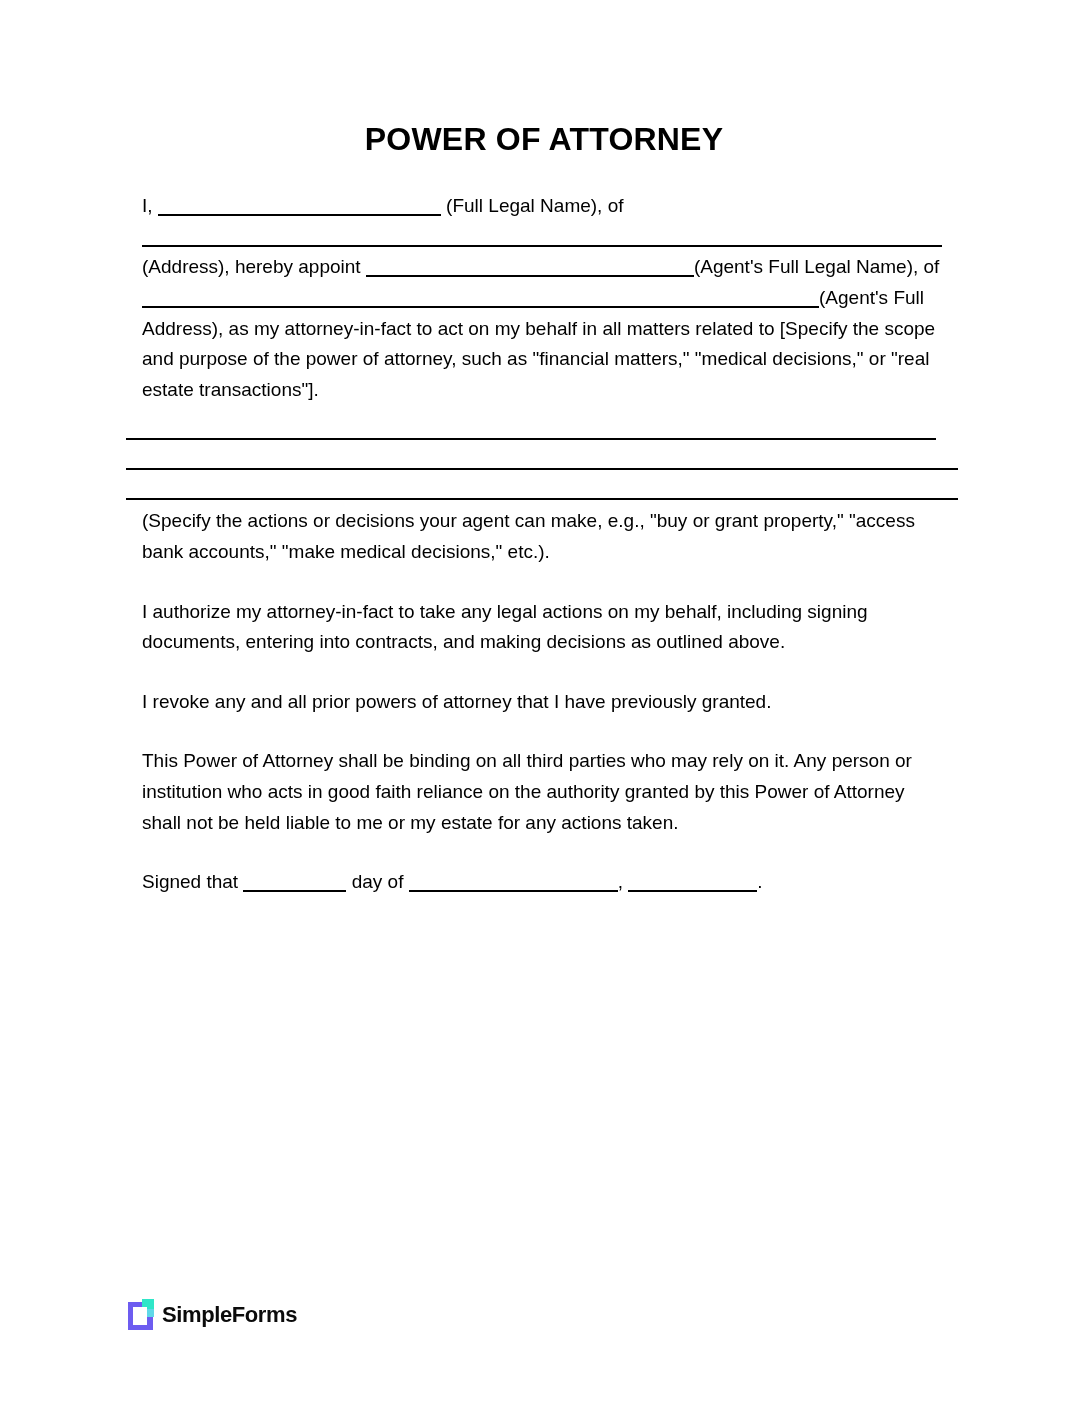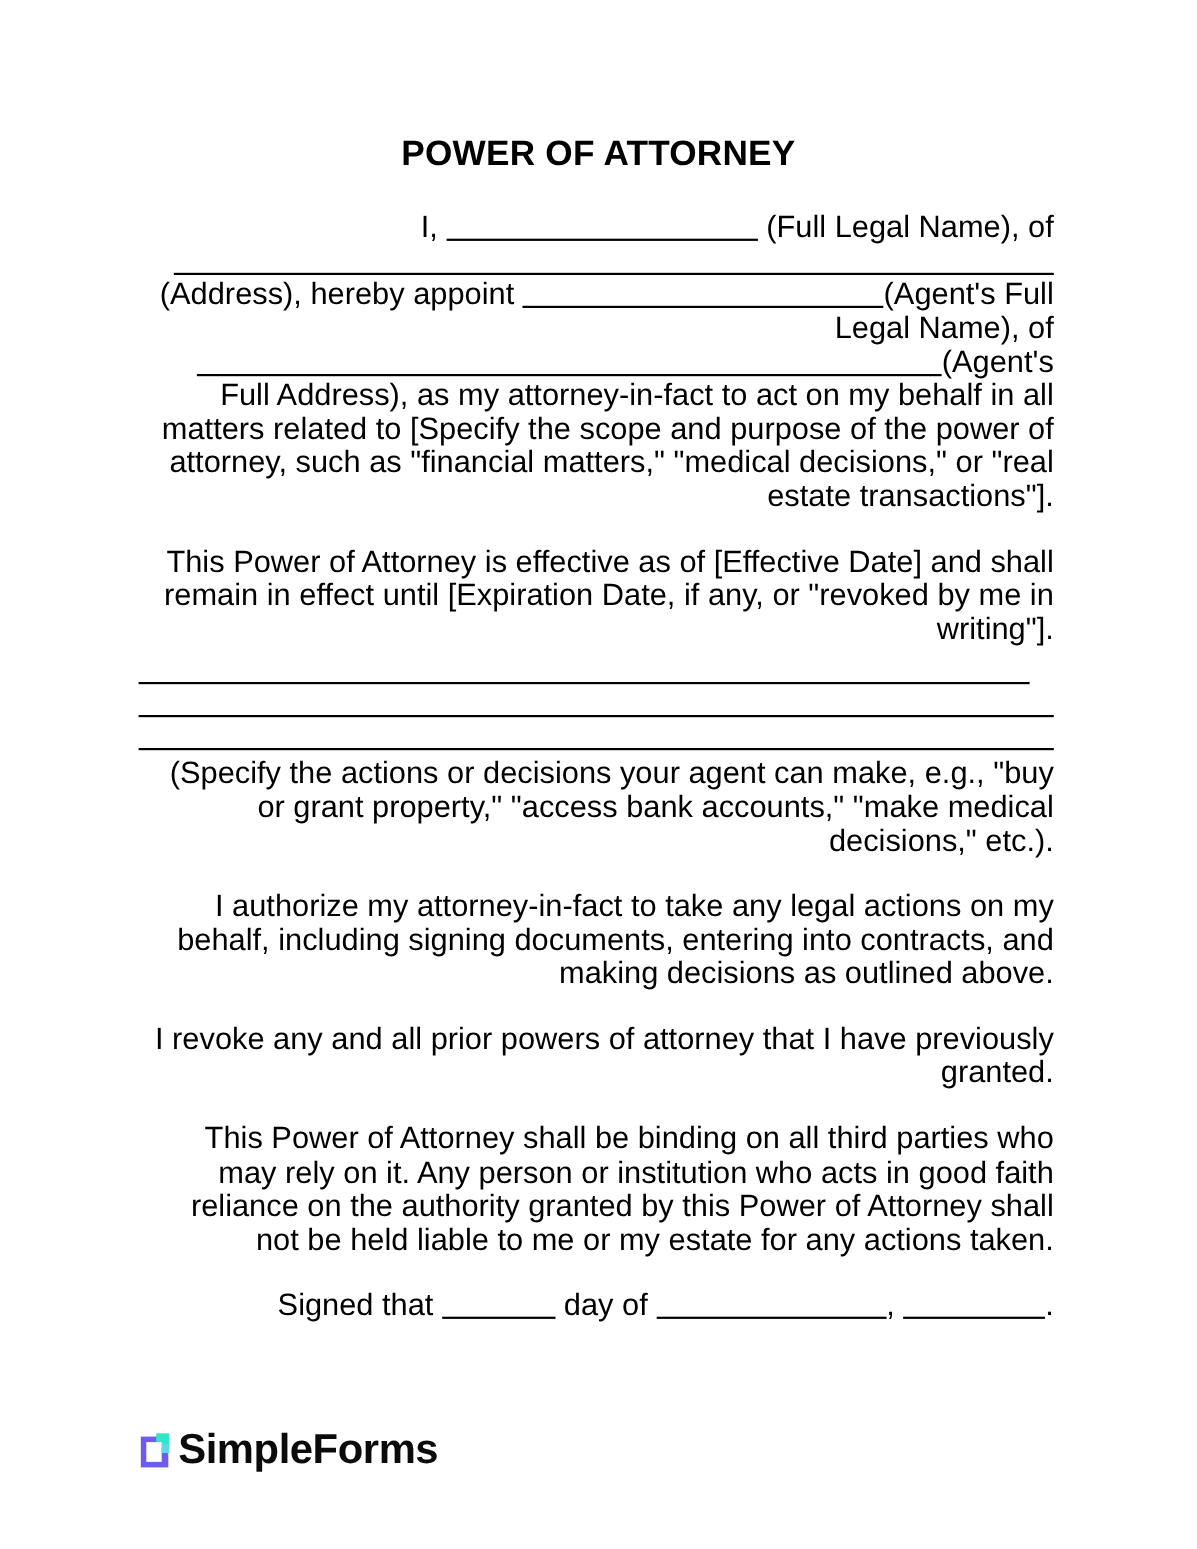--- a/index.html
+++ b/index.html
@@ -35,24 +35,24 @@
   .doc-title {
     font-size: 32px;
     font-weight: bold;
     text-align: center;
     letter-spacing: 0.2px;
     margin: 0 0 34px 0;
     line-height: 1.1;
   }
 
   .para {
-    font-size: 28px;
+    font-size: 19px;
     line-height: 30.6px;
-    margin: 4px;
-    text-align: right;
+    margin: 16px;
+    text-align: left;
     word-spacing: 0px;
   }
 
   .gap-para { margin-top: 29px; }
 
   
   .blank {
     display: inline-block;
     border-bottom: 2.4px solid #000000;
     vertical-align: -4px;
@@ -113,39 +113,38 @@
     width: 12px; height: 14px;
     background: #2fe6c8;
   }
   .logo-teal2 {
     position: absolute;
     left: 19px; top: 10px;
     width: 7px; height: 8px;
     background: #5fd8e8;
   }
   .logo-text {
-    font-size: 38px;
+    font-size: 22px;
     font-weight: bold;
     letter-spacing: -0.4px;
     line-height: 1;
     color: #0b0b0b;
   }
 </style>
 </head>
 <body>
 
 <div class="page">
 
   <div class="content">
 
     <h1 class="doc-title">POWER OF ATTORNEY</h1>
 
     <p class="para"><span>I, </span><span class="blank b-name"></span><span> (Full Legal Name), of </span><span class="blank b-addr-full"></span><span>(A</span><span>ddress), hereby appoint </span><span class="blank b-agentname"></span><span>(Agent's Full Legal Name), of </span><span class="blank b-agentaddr"></span><span>(Agent's Full Address), as my attorney-in-fact to act on my behalf in all matters related to [Specify the scope and purpose of the power of attorney, such as "financial matters," "medical decisions," or "real estate transactions"].</span></p>
 
-    <p class="para gap-para">This Power of Attorney is effective as of [Effective Date] and shall remain in effect until [Expiration Date, if any, or "revoked by me in writing"].</p>
 
 
     <div class="ruleline rule-1"></div>
     <div class="ruleline rule-2"></div>
     <div class="ruleline rule-3"></div>
 
     <p class="para after-rules">(Specify the actions or decisions your agent can make, e.g., "buy or grant property," "access bank accounts," "make medical decisions," etc.).</p>
 
     <p class="para gap-para">I authorize my attorney-in-fact to take any legal actions on my behalf, including signing documents, entering into contracts, and making decisions as outlined above.</p>
 

